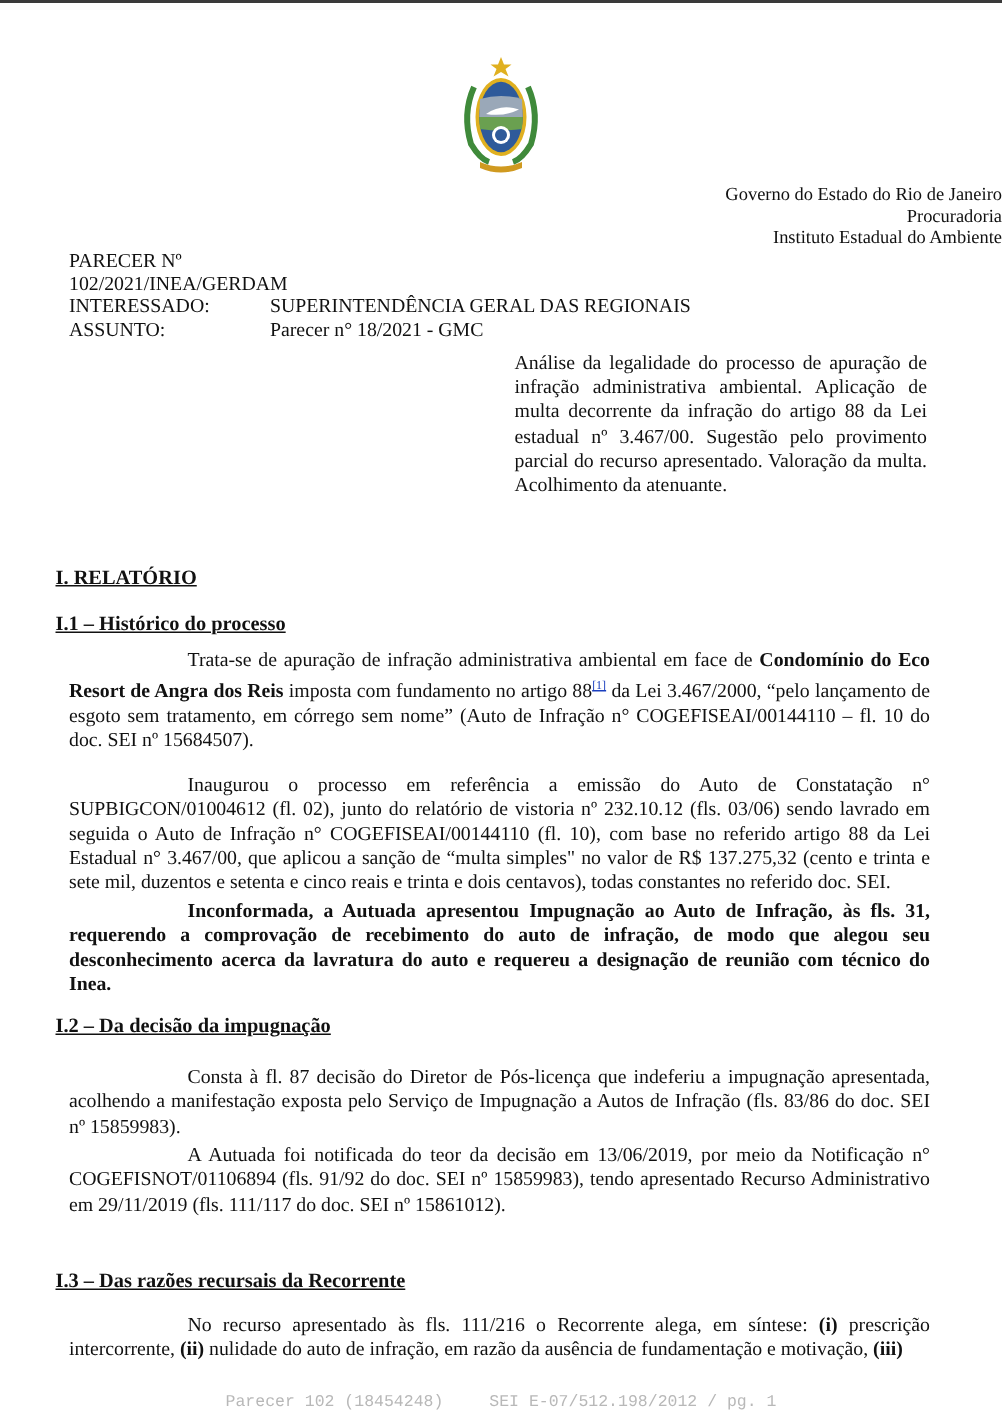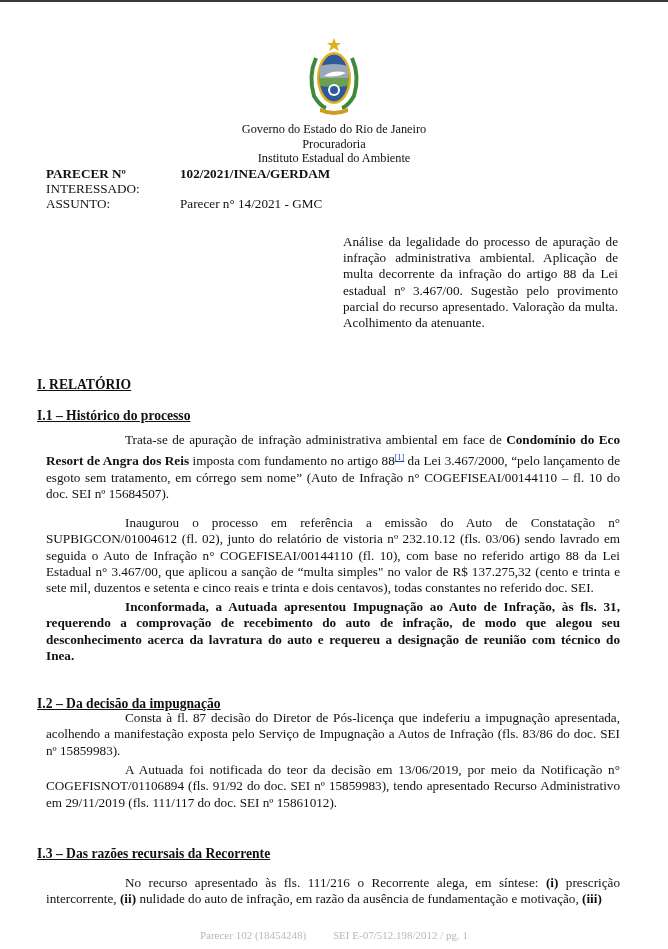--- a/index.html
+++ b/index.html
@@ -1,41 +1,41 @@
 <!DOCTYPE html>
 <html><head>
 <meta charset="utf-8">
 <style>
   html, body { margin: 0; padding: 0; }
   body {
     width: 668px; height: 949px; overflow: hidden; background: #ffffff;
     font-family: "Liberation Serif", serif; color: #111; position: relative;
   }
   .topbar { position: absolute; left: 0; top: 0; width: 668px; height: 2px; background: #3a3a3a; }
-  .header { position: absolute; left: 0; top: 36px; width: 668px; text-align: center; }
+  .header { position: absolute; left: 0; top: 36px; width: 668px; text-align: right; }
   .crest { display: block; margin: 0 auto; width: 64px; height: 82px; }
   .inst { font-size: 12.3px; line-height: 14.5px; margin-top: 4px; }
   .meta { position: absolute; left: 46px; top: 166px; font-size: 13.2px; line-height: 15.2px; }
   .meta-row { display: flex; }
   .meta-k { width: 134px; }
   .meta-v {}
-  .bold { font-weight: bold; }
+  .bold { font-weight: normal; flex-direction: column; }
   .ementa {
     position: absolute; left: 343px; top: 234px; width: 275px;
     font-size: 13.2px; line-height: 16.2px; text-align: justify;
   }
   .sec { position: absolute; left: 37px; font-weight: bold; font-size: 13.6px; text-decoration: underline; }
   .para {
     position: absolute; left: 46px; width: 574px; font-size: 13.2px; line-height: 16.3px;
     text-align: justify; text-indent: 79px;
   }
   sup a { color: #1a3fbf; font-size: 8px; text-decoration: underline; }
   .footer {
     position: absolute; top: 929px; left: 0; width: 668px; text-align: center;
-    font-family: Liberation Serif, serif; font-size: 11px; color: #b8b8b8;
+    font-family: Liberation Mono, monospace; font-size: 11px; color: #b8b8b8;
   }
   .footer span { margin: 0 12px; }
 </style>
 </head>
 <body>
 
 <div class="topbar"></div>
 
 <div class="header">
   <svg class="crest" viewBox="0 0 64 82">
@@ -58,39 +58,40 @@
   </div>
 </div>
 
 <div class="meta">
   <div class="meta-row bold">
     <span class="meta-k">PARECER Nº</span>
     <span class="meta-v">102/2021/INEA/GERDAM</span>
   </div>
   <div class="meta-row">
     <span class="meta-k">INTERESSADO:</span>
+    <span class="meta-v">SUPERINTENDÊNCIA GERAL DAS REGIONAIS</span>
   </div>
   <div class="meta-row">
     <span class="meta-k">ASSUNTO:</span>
-    <span class="meta-v">Parecer n° 14/2021 - GMC</span>
+    <span class="meta-v">Parecer n° 18/2021 - GMC</span>
   </div>
 </div>
 
 <div class="ementa">Análise da legalidade do processo de apuração de infração administrativa ambiental. Aplicação de multa decorrente da infração do artigo 88 da Lei estadual nº 3.467/00.  Sugestão pelo provimento parcial do recurso apresentado. Valoração da multa. Acolhimento da atenuante.</div>
 
 <div class="sec" style="top:377px;">I. RELATÓRIO</div>
 <div class="sec" style="top:408px;">I.1 – Histórico do processo</div>
 
 <div class="para" style="top:432px;"><span>Trata-se de apuração de infração administrativa ambiental em face de </span><b>Condomínio do Eco Resort de Angra dos Reis</b><span> imposta com fundamento no artigo 88</span><sup><a>[1]</a></sup><span> da Lei 3.467/2000, “pelo lançamento de esgoto sem tratamento, em córrego sem nome</span><i style="font-style:normal">” (Auto de Infração n° COGEFISEAI/00144110 – fl. 10 do doc. SEI nº 15684507).</i></div>
 
 <div class="para" style="top:515px;">Inaugurou o processo em referência a emissão do Auto de Constatação n° SUPBIGCON/01004612 (fl. 02), junto do relatório de vistoria nº 232.10.12 (fls. 03/06) sendo lavrado em seguida o Auto de Infração n° COGEFISEAI/00144110 (fl. 10), com base no referido artigo 88 da Lei Estadual n° 3.467/00, que aplicou a sanção de “multa simples" no valor de R$ 137.275,32 (cento e trinta e sete mil, duzentos e setenta e cinco reais e trinta e dois centavos), todas constantes no referido doc. SEI.</div>
 
 <div class="para" style="top:599px;font-weight:bold;">Inconformada, a Autuada apresentou Impugnação ao Auto de Infração, às fls. 31, requerendo a comprovação de recebimento do auto de infração, de modo que alegou seu desconhecimento acerca da lavratura do auto e requereu a designação de reunião com técnico do Inea.</div>
 
-<div class="sec" style="top:696px;">I.2 – Da decisão da impugnação</div>
+<div class="sec" style="top:676px;">I.2 – Da decisão da impugnação</div>
 
 <div class="para" style="top:710px;">Consta à fl. 87 decisão do Diretor de Pós-licença que indeferiu a impugnação apresentada, acolhendo a manifestação exposta pelo Serviço de Impugnação a Autos de Infração (fls. 83/86 do doc. SEI nº 15859983).</div>
 
 <div class="para" style="top:762px;">A Autuada foi notificada do teor da decisão em 13/06/2019, por meio da Notificação n° COGEFISNOT/01106894 (fls. 91/92 do doc. SEI nº 15859983), tendo apresentado Recurso Administrativo em 29/11/2019 (fls. 111/117 do doc. SEI nº 15861012).</div>
 
 <div class="sec" style="top:846px;">I.3 – Das razões recursais da Recorrente</div>
 
 <div class="para" style="top:875px;"><span>No recurso apresentado às fls. 111/216 o Recorrente alega, em síntese: </span><b>(i)</b><span> prescrição intercorrente, </span><b>(ii)</b><span> nulidade do auto de infração, em razão da ausência de fundamentação e motivação, </span><b>(iii)</b></div>
 
 <div class="footer">

